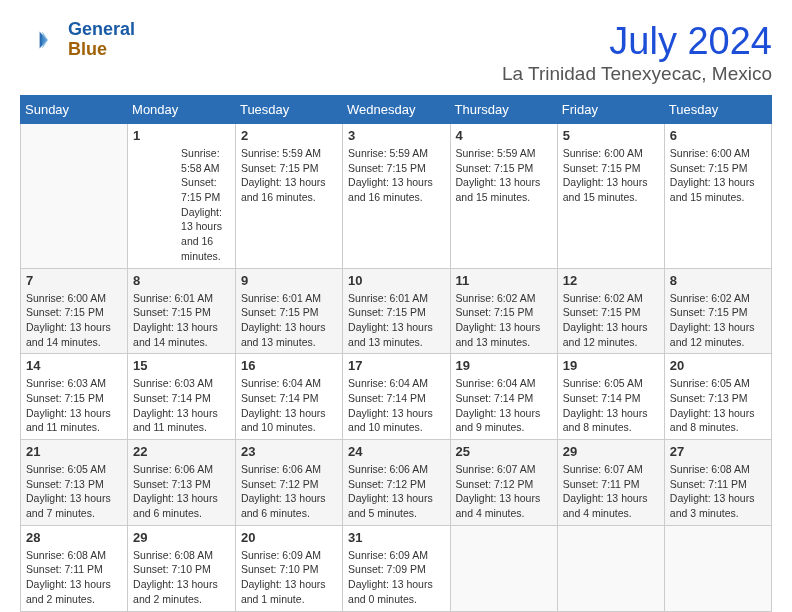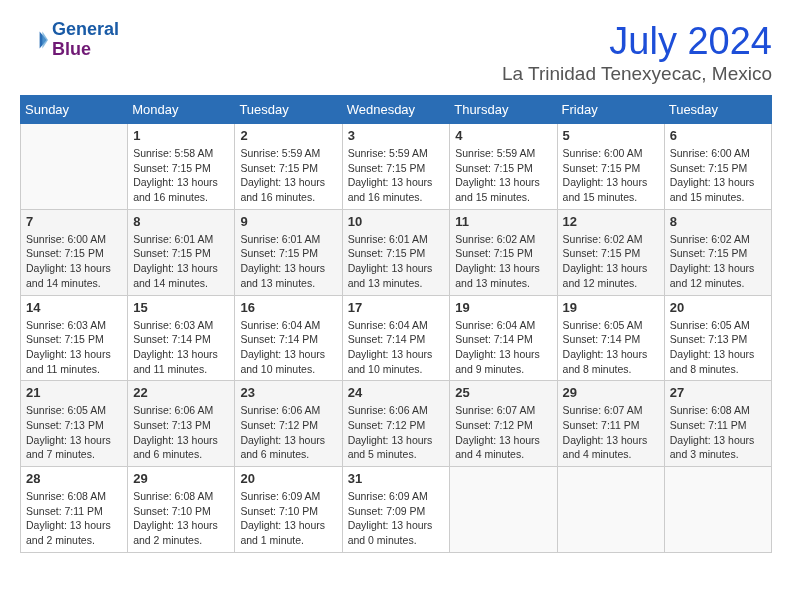--- a/index.html
+++ b/index.html
@@ -12,21 +12,21 @@
     }
     .header {
       display: flex;
       justify-content: space-between;
       align-items: flex-start;
       margin-bottom: 10px;
     }
     .logo {
       display: flex;
       align-items: center;
-      gap: 4px;
+      gap: 20px;
     }
     .logo-text {
       font-size: 18px;
       font-weight: bold;
       color: #333;
       line-height: 1.1;
     }
     .logo-text span {
       color: #1a5ba6;
     }
@@ -93,21 +93,21 @@
 <body>
 
 <div class="header">
   <div class="logo">
     <svg class="logo-icon" viewBox="0 0 40 40">
       <polygon points="28,8 38,20 28,32" fill="#2a6db5"></polygon>
       <polygon points="32,8 40,20 32,32" fill="#5a9fd4" opacity="0.7"></polygon>
     </svg>
     <div class="logo-text">
       <div><span>General</span></div>
-      <div><span style="color:#701a75">Blue</span></div>
+      <div><span style="color:#a16207">Blue</span></div>
     </div>
   </div>
   <div class="title-block">
     <div class="month-title">July 2024</div>
     <div class="location">La Trinidad Tenexyecac, Mexico</div>
   </div>
 </div>
 
 <table>
   <thead>
@@ -119,21 +119,21 @@
       <th>Thursday</th>
       <th>Friday</th>
       <th>Tuesday</th>
     </tr>
   </thead>
   <tbody id="calendar-body">
   <tr>
         <td class="empty-cell"></td>
         <td>
           <span class="day-number">1</span>
-          <div class="day-info" style="white-space: pre-line;">Sunrise: 5:58 AM
+          <div class="day-info" style="white-space: pre-line; margin-left: 48px;">Sunrise: 5:58 AM
 Sunset: 7:15 PM
 Daylight: 13 hours
 and 16 minutes.</div>
         </td>
         <td>
           <span class="day-number">2</span>
           <div class="day-info" style="white-space: pre-line;">Sunrise: 5:59 AM
 Sunset: 7:15 PM
 Daylight: 13 hours
 and 16 minutes.</div>

